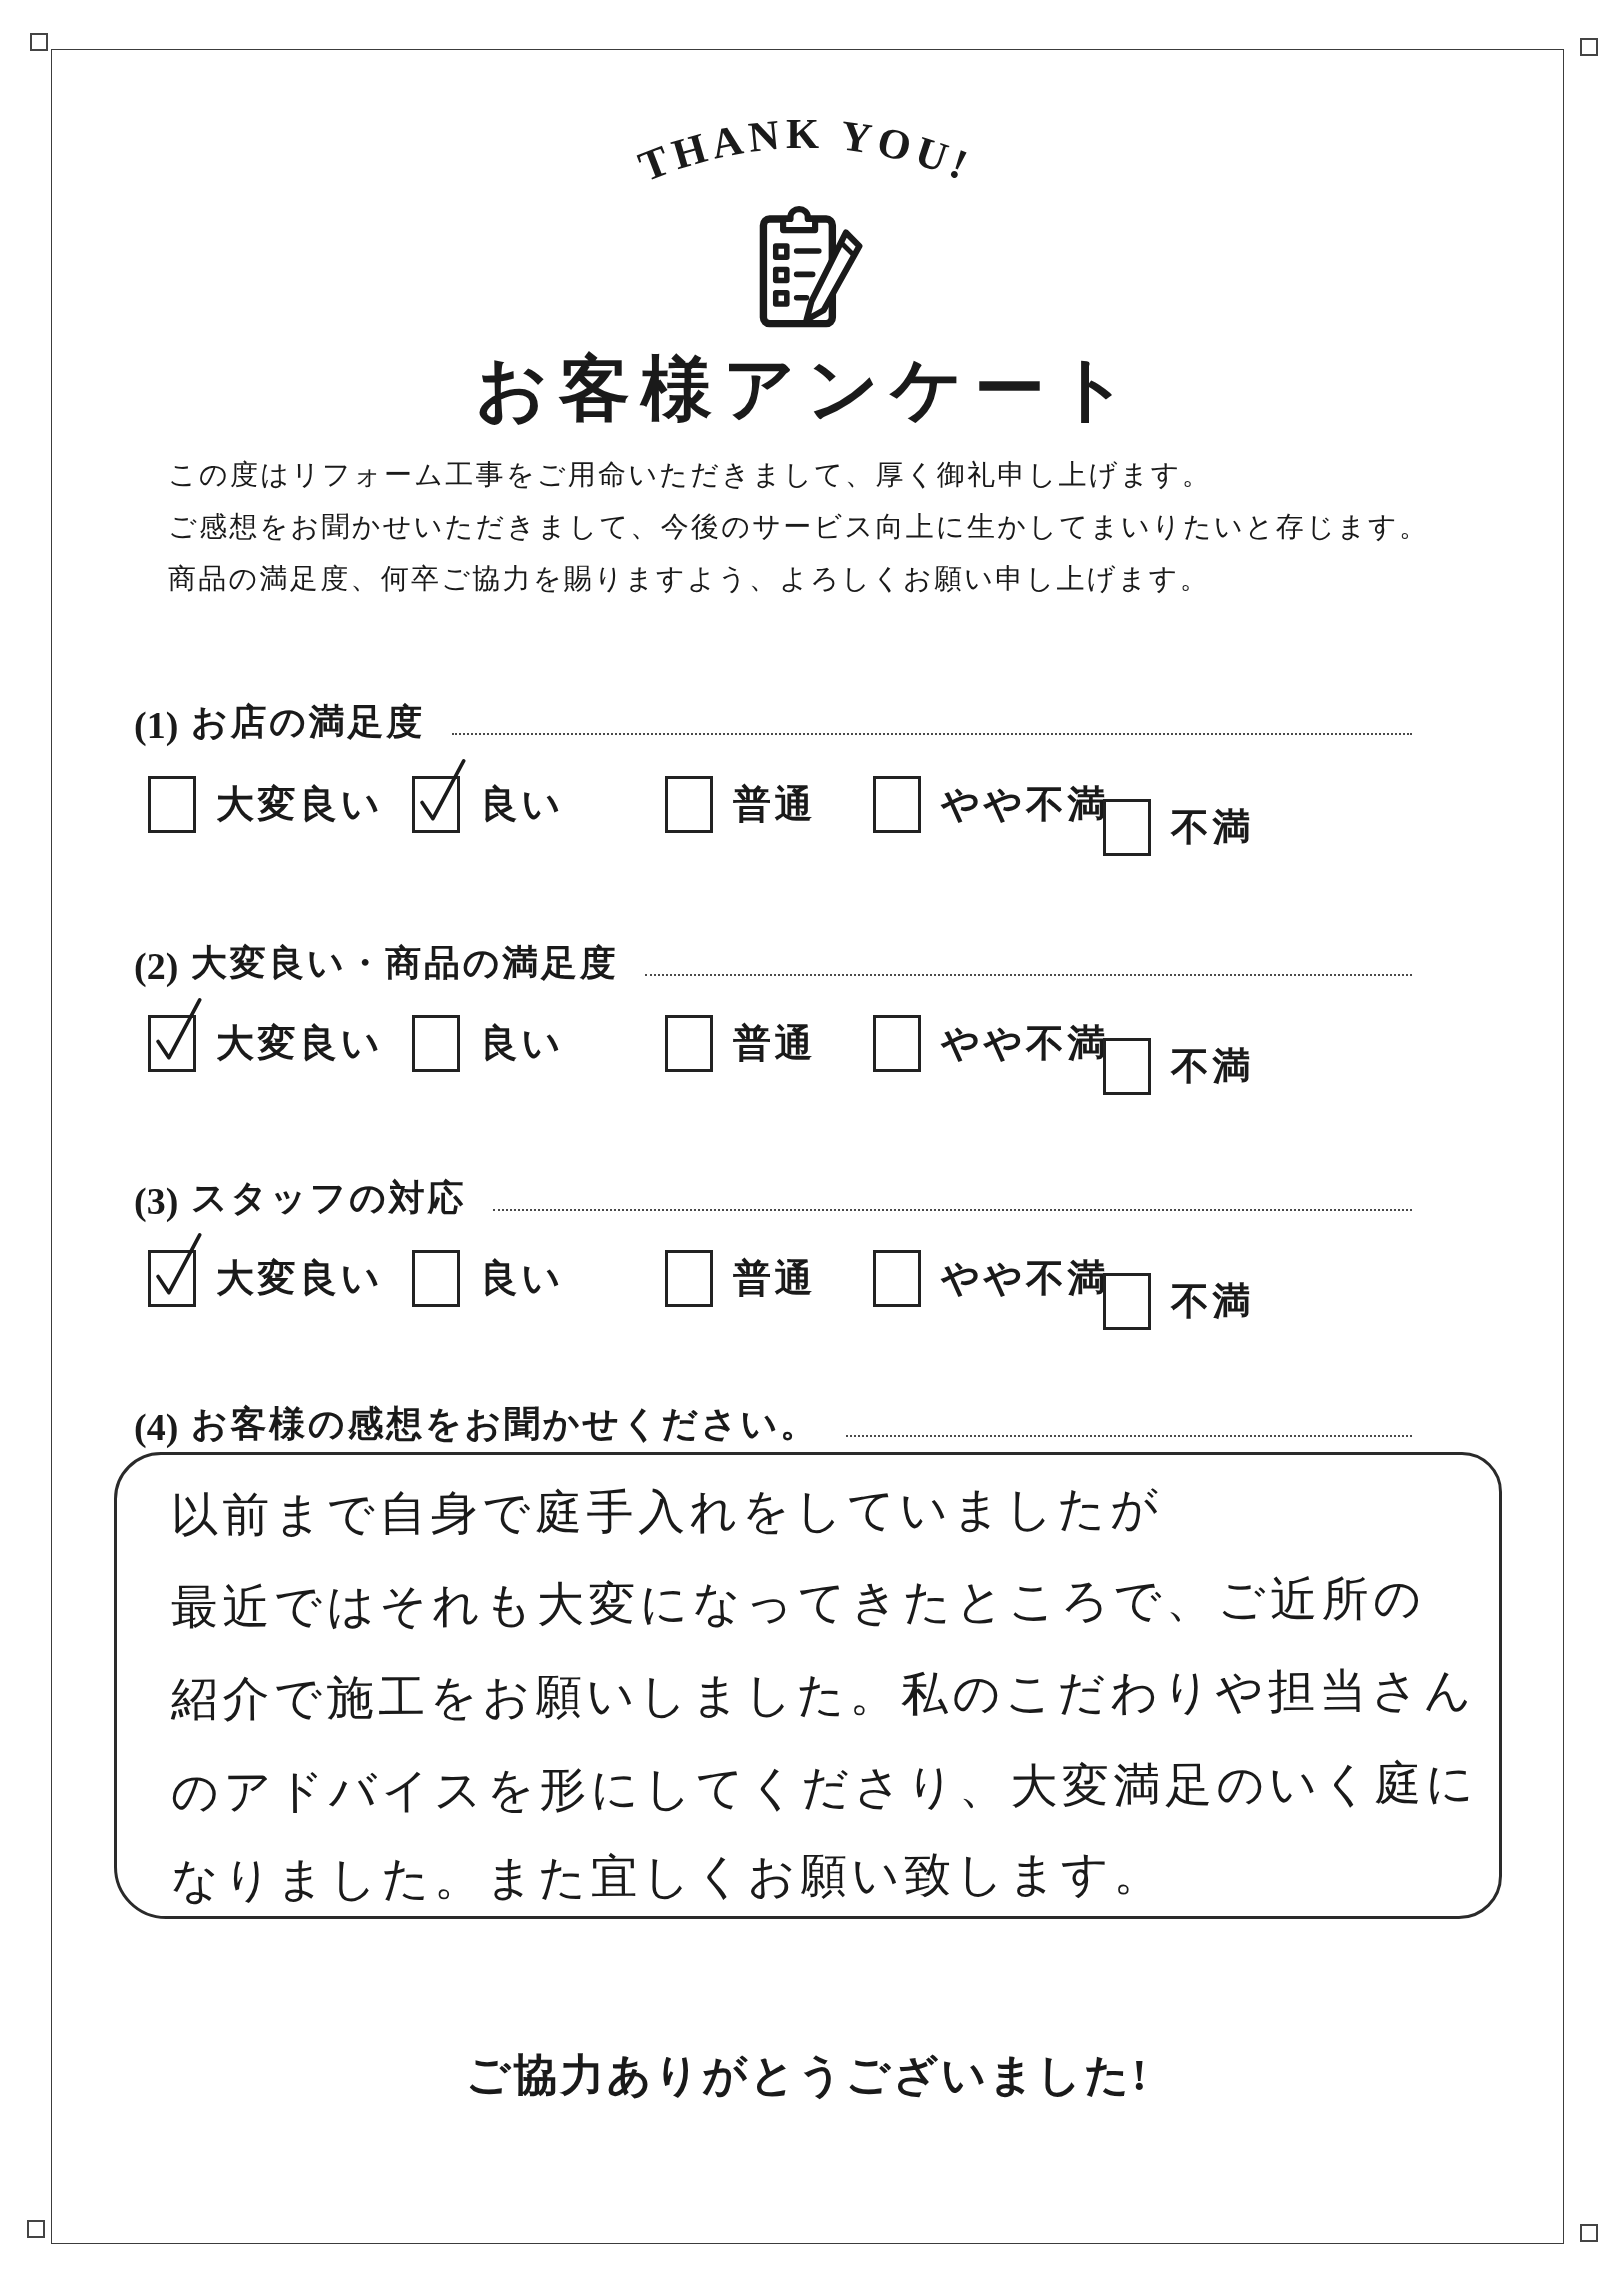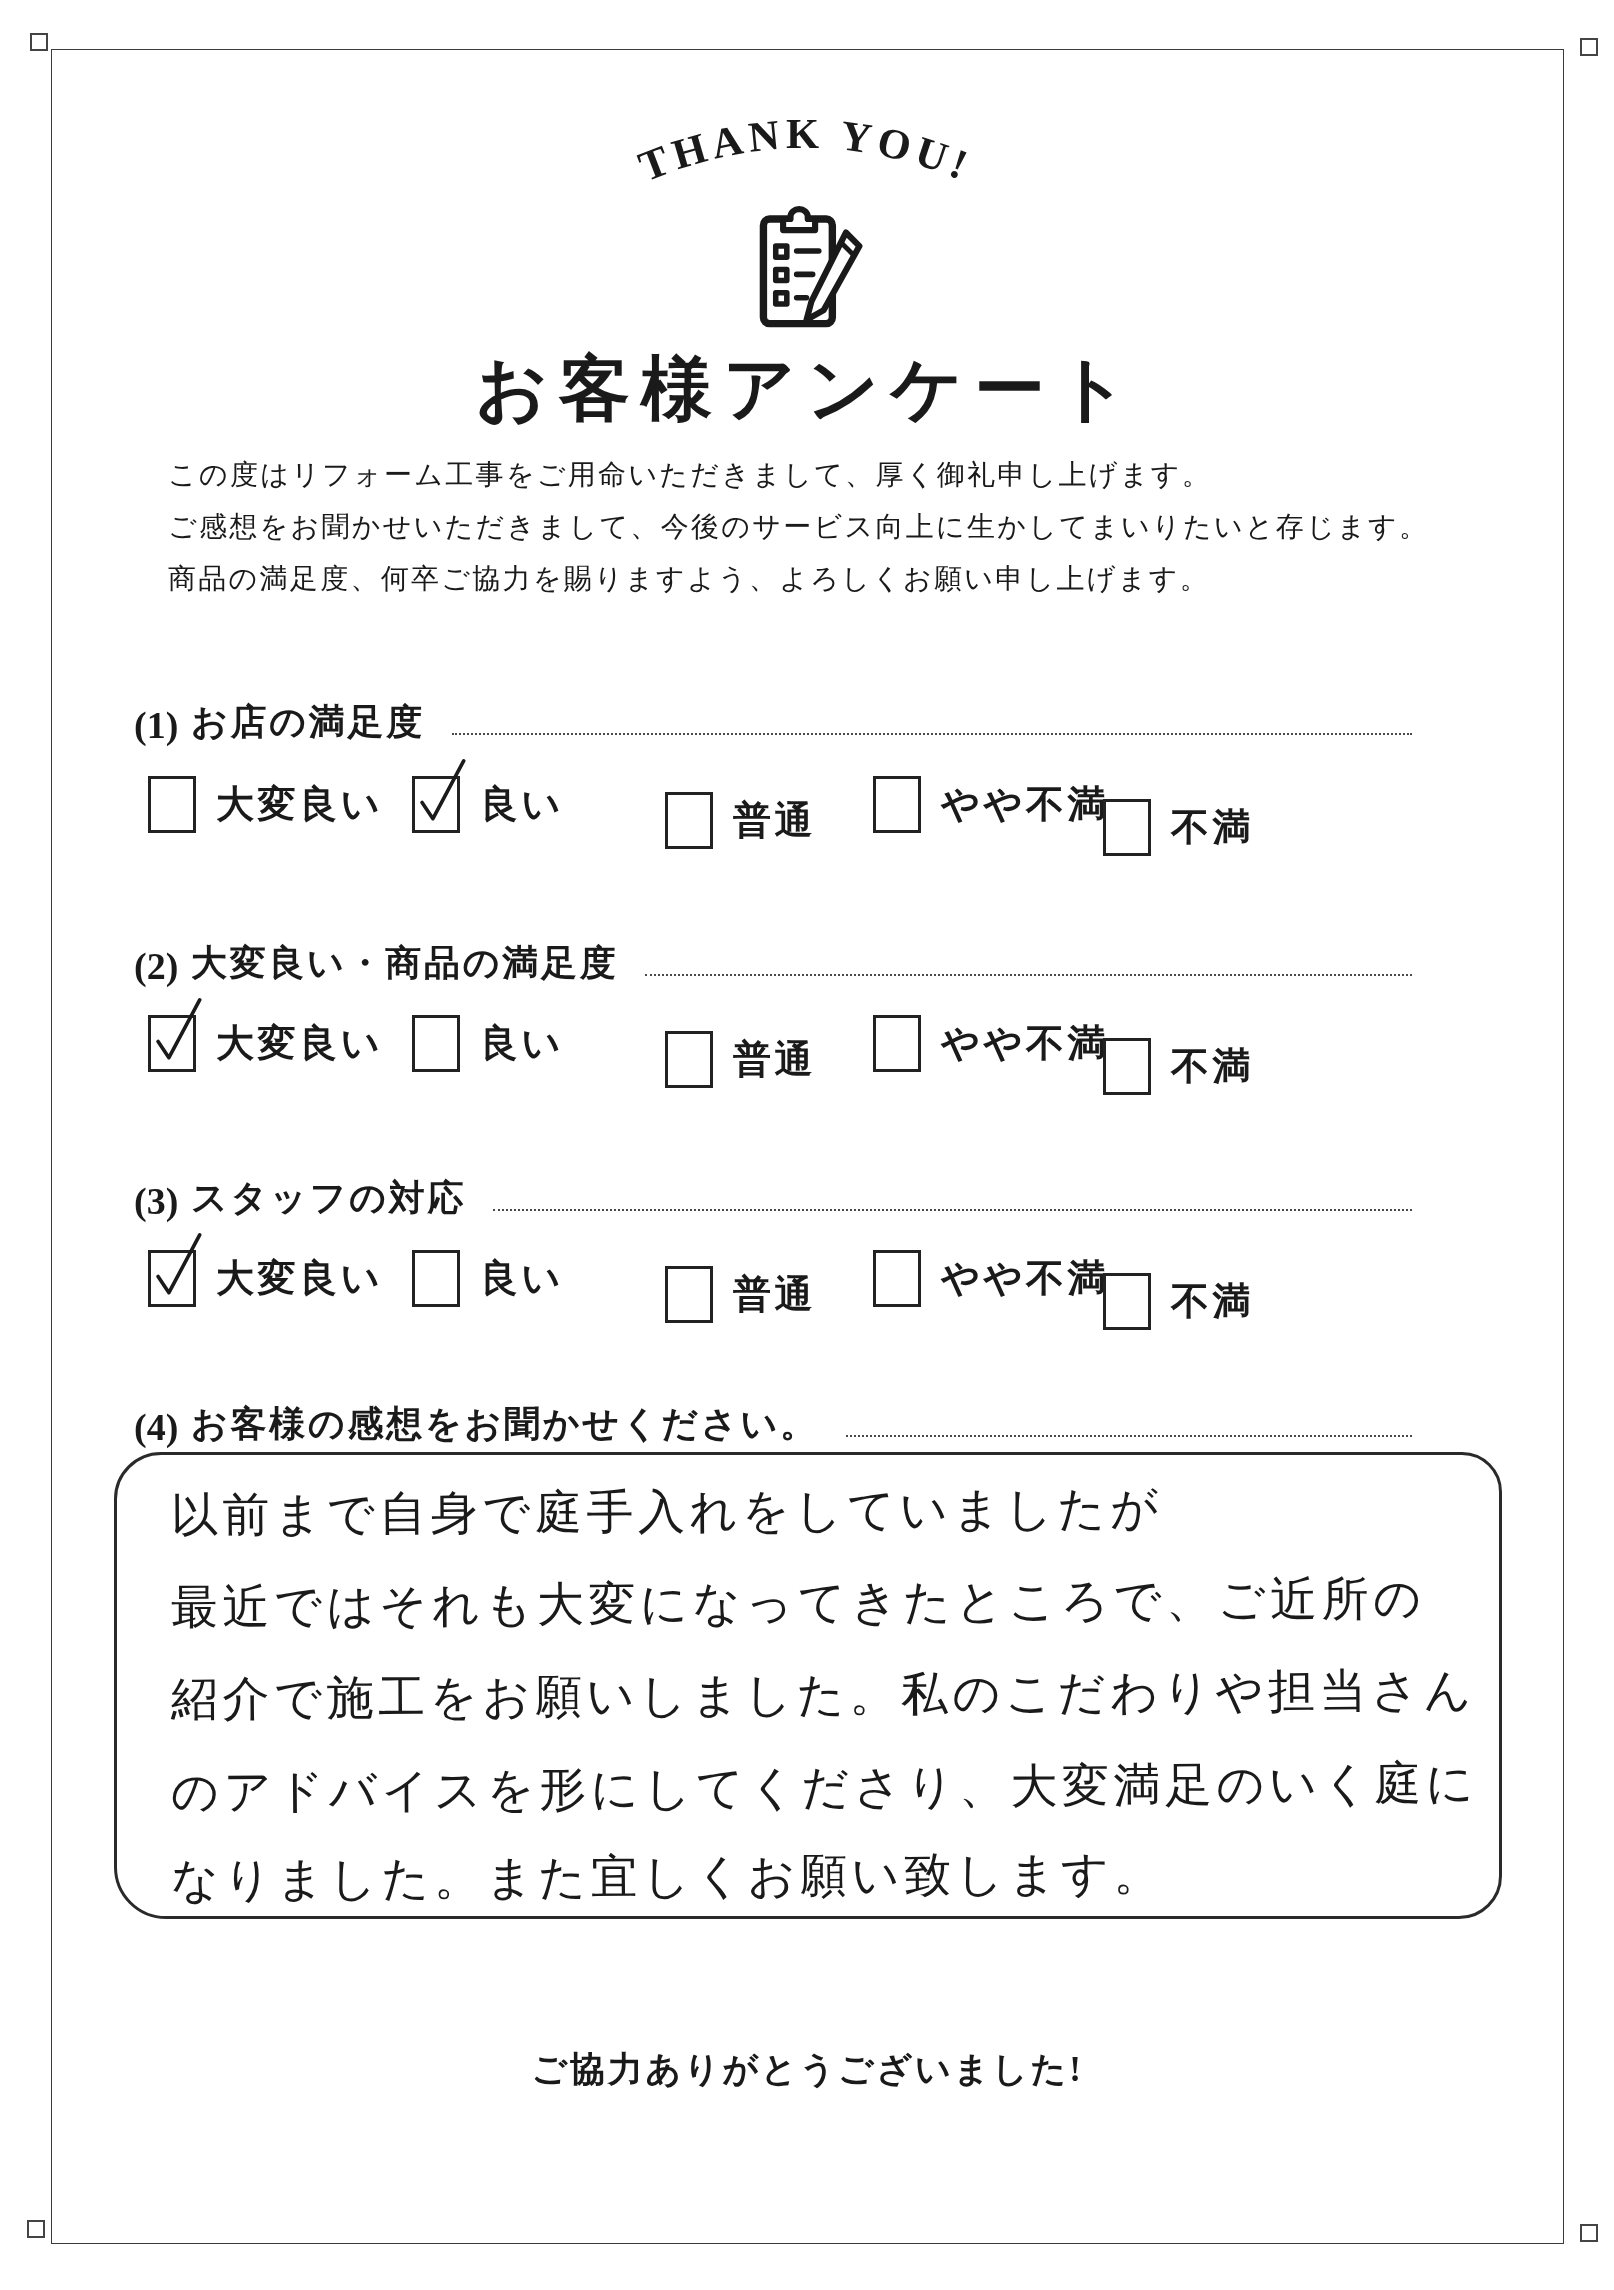--- a/index.html
+++ b/index.html
@@ -26,38 +26,38 @@
     font-size:28px;letter-spacing:2.3px;line-height:52px;white-space:nowrap;}
 
   .q-head{position:absolute;left:134px;width:1283px;height:49px;
     display:flex;align-items:flex-end;white-space:nowrap;}
   .q-num{font-size:38px;font-weight:bold;margin-right:12.7px;}
   .q-title{font-size:36px;font-weight:bold;letter-spacing:2.7px;}
   .leader{flex:1;border-bottom:2.7px dotted #4a4a4a;margin:0 5.4px 11.8px 27px;height:0;}
 
   .opts{position:absolute;left:136px;width:1303px;height:58px;}
   .opt{position:absolute;top:0;display:flex;align-items:center;}
-  .opt.p0{left:12px;justify-content:flex-end;} .opt.p1{left:276px;} .opt.p2{left:529px;margin-top:16px;} .opt.p3{left:737px;text-align:right;} .opt.p4{left:967px;margin-top:23px;}
+  .opt.p0{left:12px;justify-content:flex-end;} .opt.p1{left:276px;} .opt.p2{left:529px;} .opt.p3{left:737px;text-align:right;} .opt.p4{left:967px;margin-top:23px;}
   .cb{position:relative;width:42px;height:51px;border:3.6px solid #222;background:#fff;flex:0 0 auto;}
   .cb-check{display:none;position:absolute;left:-3.6px;top:-20px;width:71px;height:76px;overflow:visible;}
   .opt.checked .cb-check{display:block;}
   .opt-label{font-size:38px;font-weight:bold;letter-spacing:3.6px;margin-left:20px;white-space:nowrap;}
 
   .comment-box{position:absolute;left:114px;top:1452px;width:1382px;height:461px;
     border:3.6px solid #2a2a2a;border-radius:47px 40px 43px 52px;}
   .hand{position:absolute;left:54px;width:1285px;font-size:47px;letter-spacing:4.5px;
     white-space:nowrap;font-weight:normal;transform:rotate(-0.4deg);transform-origin:left center;}
   .hand.l0{top:29px;}
   .hand.l1{top:121px;}
   .hand.l2{top:213px;}
   .hand.l3{top:306px;}
   .hand.l4{top:394px;}
 
   .footer{position:absolute;left:0;top:2046px;width:100%;text-align:center;
-    font-size:35px;font-weight:bold;letter-spacing:2.7px;}
+    font-size:44px;font-weight:bold;letter-spacing:2.7px;}
 </style>
 </head>
 <body>
 
 <div>
 
   <div class="corner tl"></div>
   <div class="corner tr"></div>
   <div class="corner bl"></div>
   <div class="corner br"></div>

